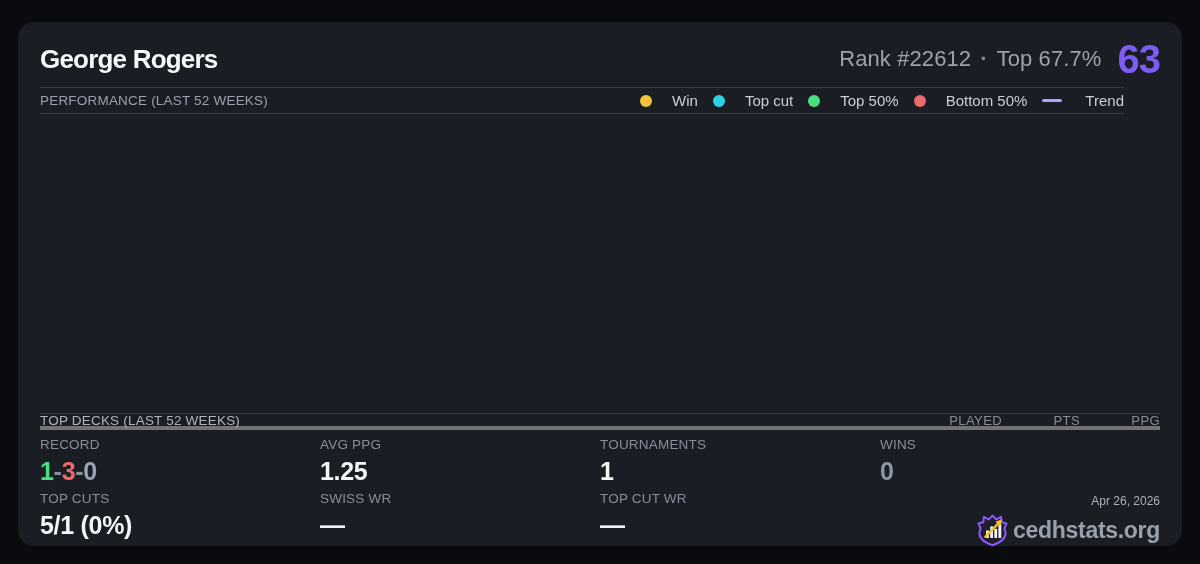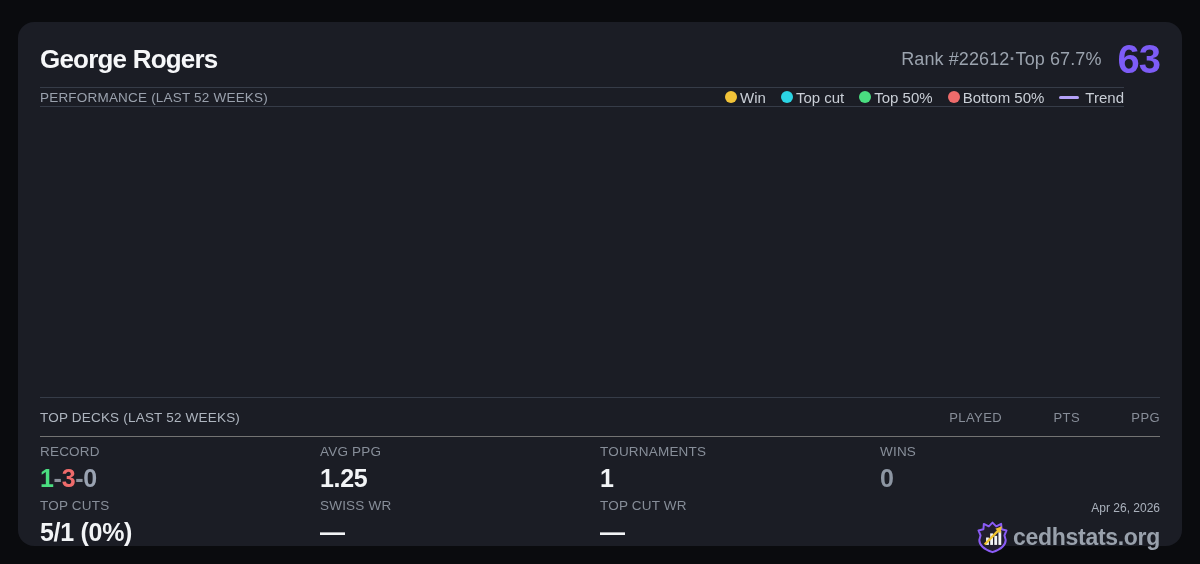--- a/index.html
+++ b/index.html
@@ -20,52 +20,53 @@
   
   .title-row {
     display:flex; align-items:center; justify-content:space-between;
     height:42px;
   }
   .player-name {
     font-size:26px; font-weight:800; color:#f6f7f9; letter-spacing:-0.8px;
   }
   .rank-group { display:flex; align-items:center; gap:16px; }
   .rank-line {
-    font-size:18px; font-weight:500; color:#9ba3ae; letter-spacing:0.1px;
-    display:flex; align-items:center; 
+    font-size:22px; font-weight:500; color:#9ba3ae; letter-spacing:0.1px;
+    display:flex; align-items:center; gap:9px;
   }
   .rank-sep { color:#868d99; font-weight:700; }
   .rating {
     font-size:40px; font-weight:800; color:#7d5cf6; letter-spacing:-1px;
     line-height:40px;
   }
   
   .perf-section { margin-right:36px; margin-top:7px; }
   .perf-header {
     display:flex; align-items:center; justify-content:space-between;
-    height:20px;
+    height:27px;
     border-top:1px solid #363c48;
     border-bottom:1px solid #363c48;
   }
   .section-label {
     font-size:13.5px; color:#9aa1ad; letter-spacing:0.2px; font-weight:400;
   }
   .legend { display:flex; align-items:center; gap:15px; }
-  .legend-item { display:flex; align-items:center; gap:3px; cursor:default;justify-content:flex-end; }
+  .legend-item { display:flex; align-items:center; gap:20px; cursor:default;justify-content:flex-end; }
   .legend-dot { width:12px; height:12px; border-radius:50%; }
   .legend-line-swatch { width:20px; height:3px; border-radius:2px; margin-right:3px; }
   .legend-label { font-size:15px; color:#c9ced6; }
   
   .chart-area { height:290px; }
   
   .decks-header {
     display:flex; align-items:center; justify-content:space-between;
-    height:40px;
+    height:17px;
     border-top:1px solid #363c48;
-    border-bottom:1px solid #737373;
+    border-bottom:4px solid #737373;
+    margin-top:9px;
   }
   .decks-title { font-size:13.5px; color:#aeb5bf; letter-spacing:0.2px; }
   .decks-cols { display:flex; }
   .decks-col {
     width:80px; text-align:right;
     font-size:13px; color:#878d98; letter-spacing:0.4px;
   }
   .decks-col.pts { width:78px; }
   
   .stats-grid {

